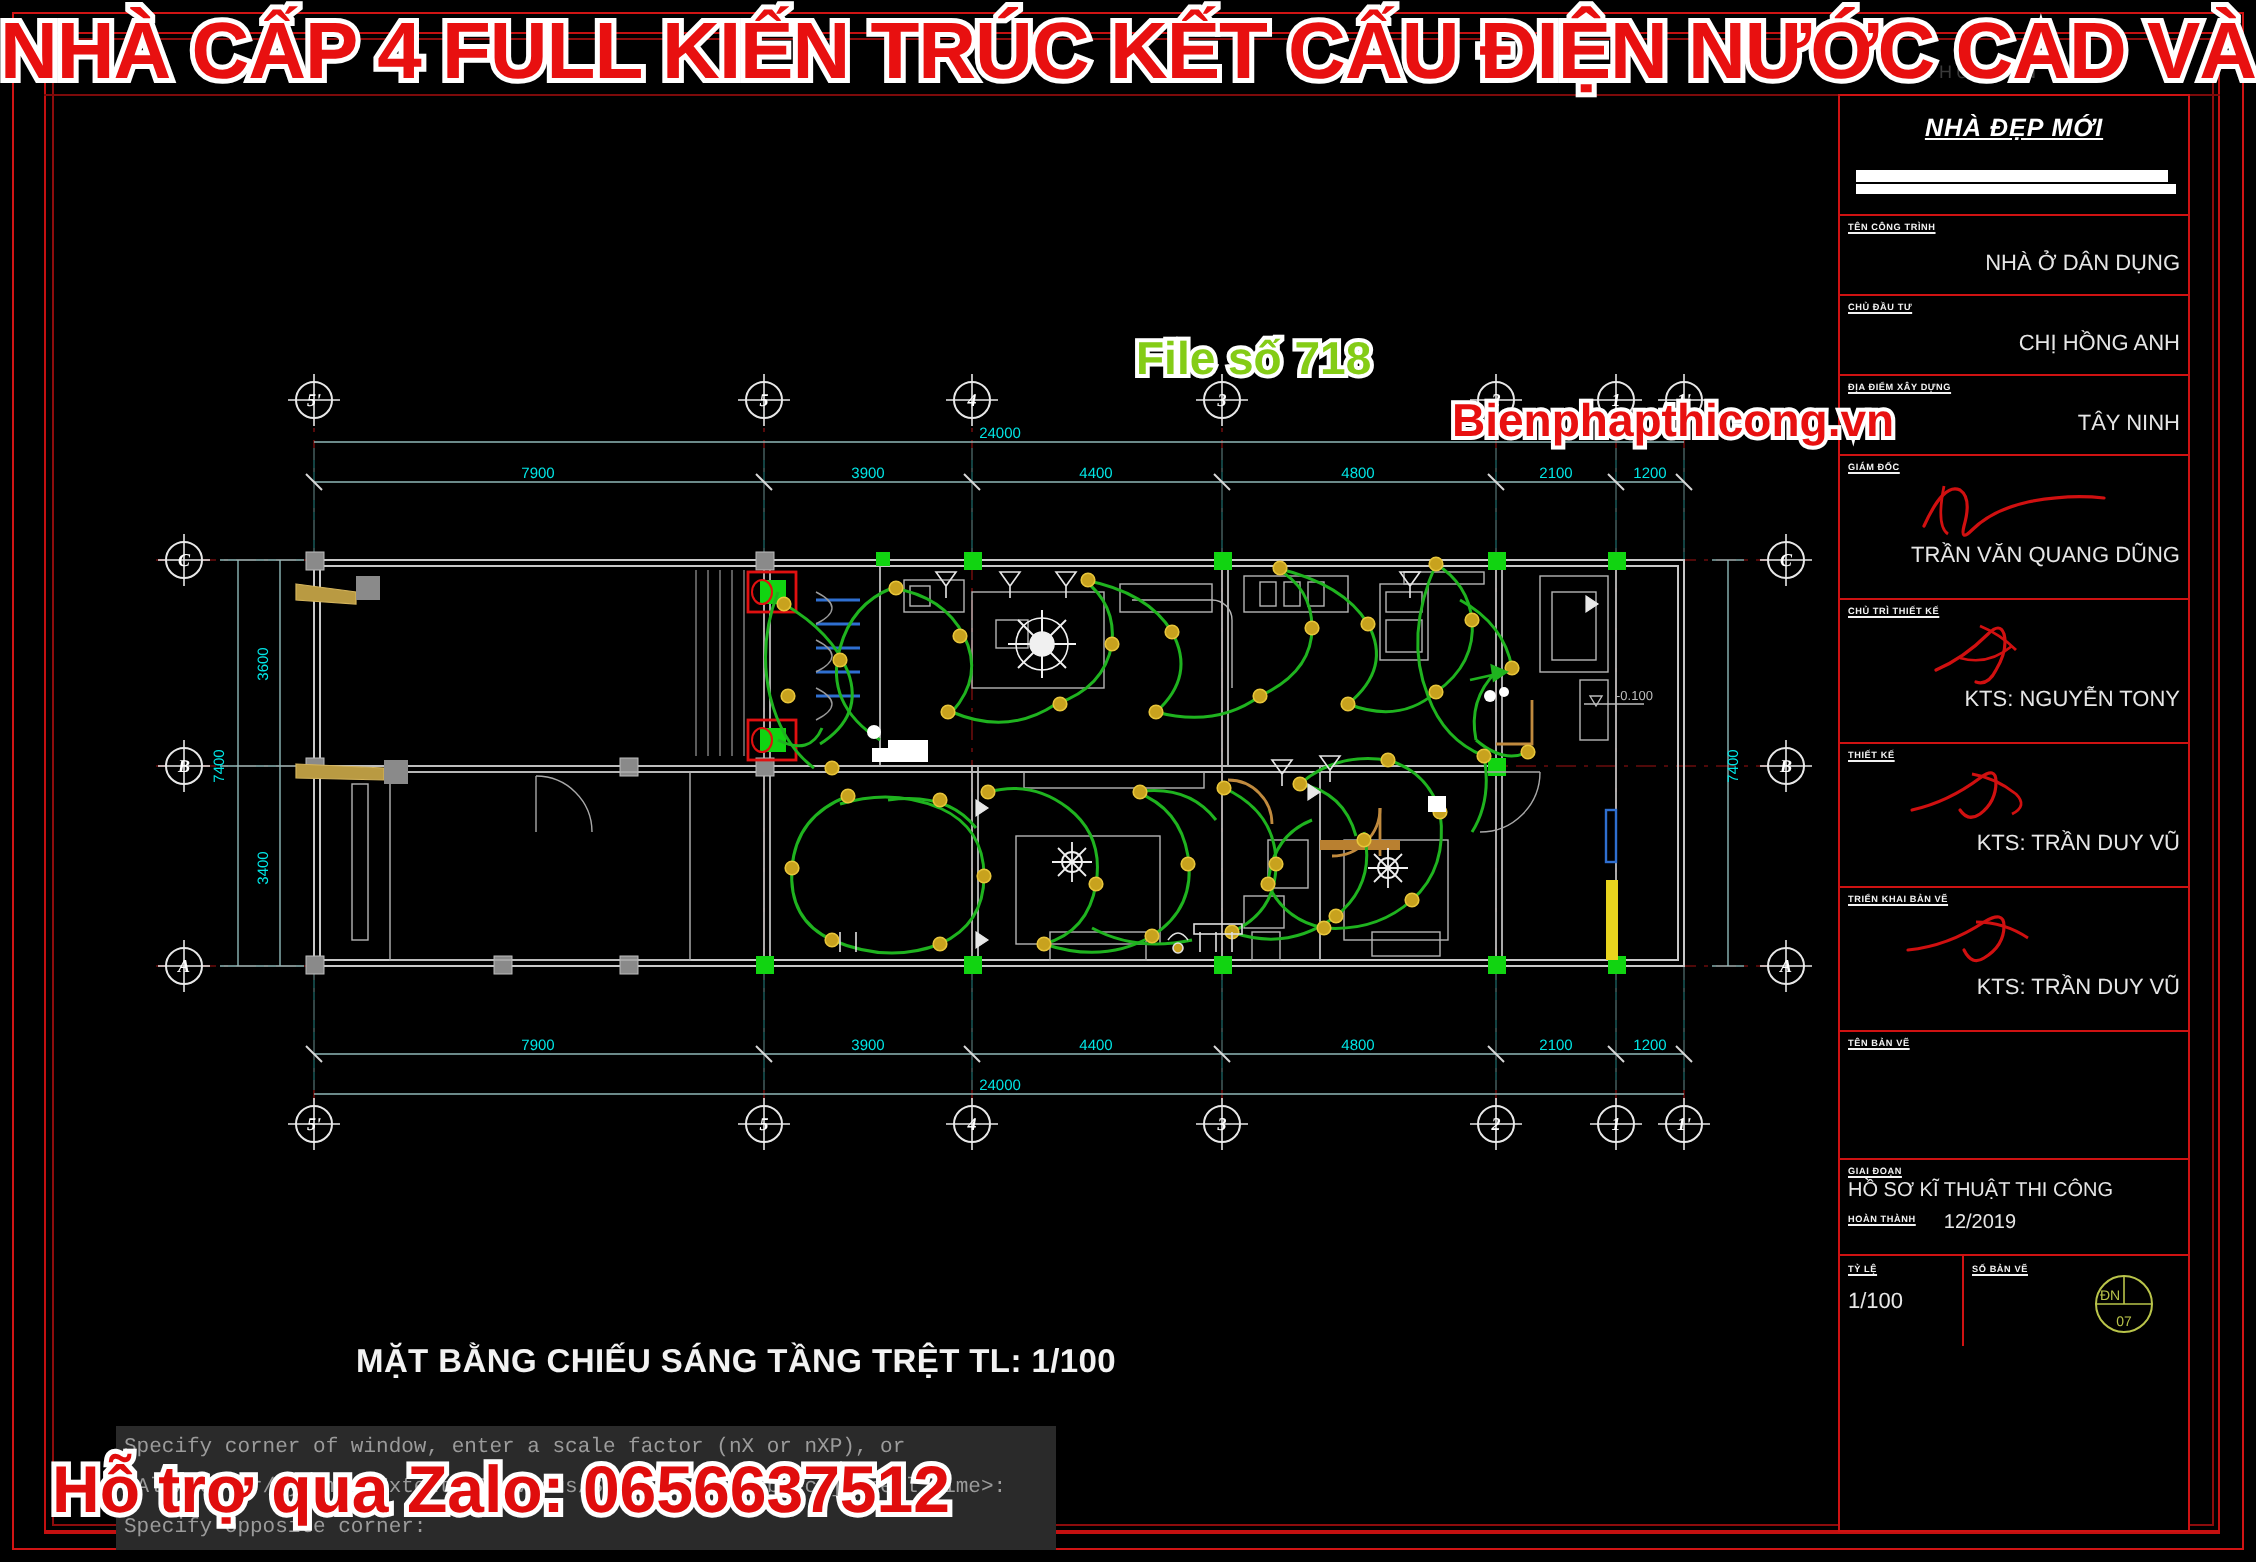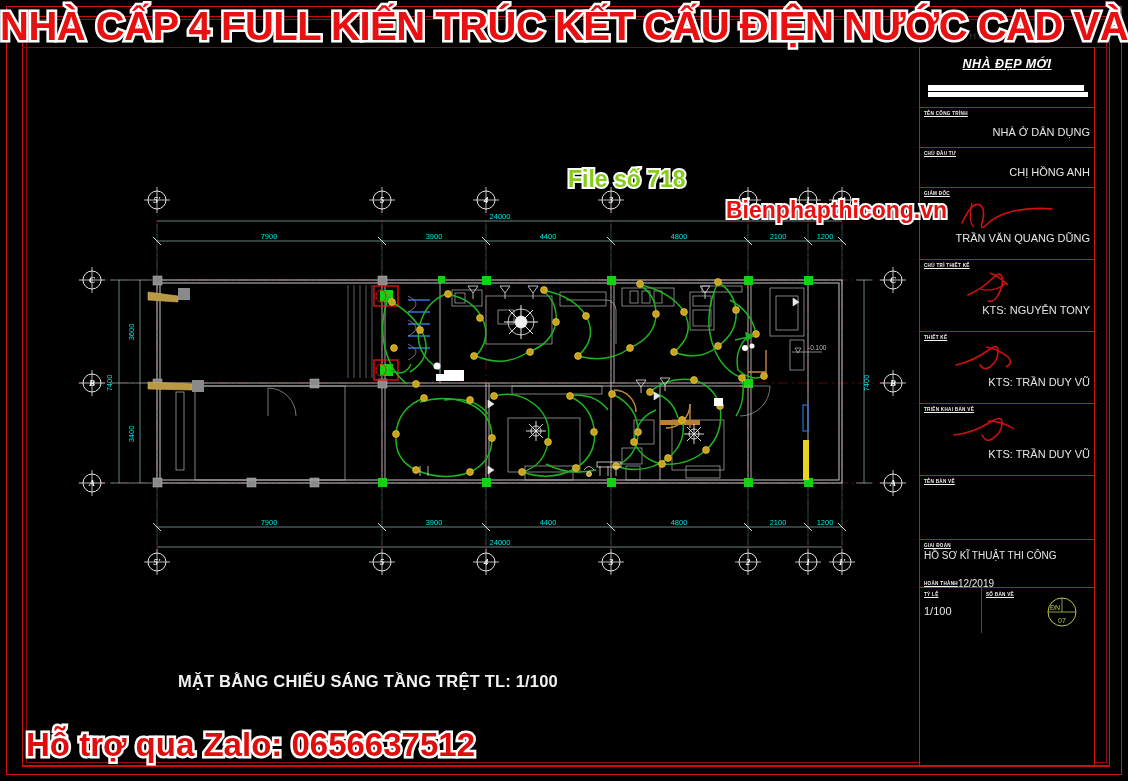--- a/index.html
+++ b/index.html
@@ -637,20 +637,24 @@
     <div class="tb-row" style="height:40px">
       <div class="tb-minilabel">TÊN CÔNG TRÌNH</div>
       <div class="tb-value" style="padding-top:8px">NHÀ Ở DÂN DỤNG</div>
     </div>
 
     <div class="tb-row" style="height:40px">
       <div class="tb-minilabel">CHỦ ĐẦU TƯ</div>
       <div class="tb-value" style="padding-top:8px">CHỊ HỒNG ANH</div>
     </div>
 
+    <div class="tb-row" style="height:40px">
+      <div class="tb-minilabel">ĐỊA ĐIỂM XÂY DỰNG</div>
+      <div class="tb-value" style="padding-top:8px">TÂY NINH</div>
+    </div>
 
     <div class="tb-row" style="height:72px">
       <div class="tb-minilabel">GIÁM ĐỐC</div>
       <div class="sig">
         <svg width="170" height="34" viewBox="0 0 170 34">
           <path d="M38 26 q10 -22 18 -18 q6 4 2 18 q-2 8 4 2 q10 -10 28 -14 q20 -4 38 -2" stroke="#d01010" stroke-width="1.6" fill="none" stroke-linecap="round"></path>
           <path d="M48 6 q-4 20 2 24" stroke="#d01010" stroke-width="1.4" fill="none"></path>
         </svg>
       </div>
       <div class="tb-value">TRẦN VĂN QUANG DŨNG</div>
@@ -691,21 +695,21 @@
     </div>
 
     <div class="tb-row" style="height:64px">
       <div class="tb-minilabel">TÊN BẢN VẼ</div>
       <div class="tb-value"></div>
     </div>
 
     <div class="tb-row" style="height:48px">
       <div class="tb-minilabel">GIAI ĐOẠN</div>
       <div class="tb-value left" style="font-size:10px">HỒ SƠ KĨ THUẬT THI CÔNG</div>
-      <div style="display:flex; align-items:center; margin-top:15px">
+      <div style="display:flex; align-items:flex-start; gap:14px; margin-top:3px">
         <span class="tb-minilabel">HOÀN THÀNH</span>
         <span style="font-size:10px; color:#e6e6e6">12/2019</span>
       </div>
     </div>
 
     <div class="tb-row" style="height:45px; display:flex; padding:0">
       <div style="width:62px; border-right:1px solid #cf1212; padding:3px 4px">
         <div class="tb-minilabel">TỶ LỆ</div>
         <div style="font-size:11px; color:#e6e6e6; margin-top:7px">1/100</div>
       </div>
@@ -717,20 +721,25 @@
           <line x1="20" y1="2" x2="20" y2="16" stroke="#b9c44a" stroke-width="0.8"></line>
           <text x="13" y="14" fill="#b9c44a" font-family="Liberation Sans, sans-serif" font-size="7" text-anchor="middle">ĐN</text>
           <text x="20" y="27" fill="#b9c44a" font-family="Liberation Sans, sans-serif" font-size="7" text-anchor="middle">07</text>
         </svg>
       </div>
     </div>
   </div>
 
   <div class="dwg-caption">MẶT BẰNG CHIẾU SÁNG TẦNG TRỆT TL: 1/100</div>
 
+  <div class="cmdline">
+    <div>Specify corner of window, enter a scale factor (nX or nXP), or</div>
+    <div>[All/Center/Dynamic/Extents/Previous/Scale/Window/Object] &lt;real time&gt;:</div>
+    <div>Specify opposite corner:</div>
+  </div>
 
   <div class="watermark">THU VIEN CAD</div>
   <div class="banner-top">NHÀ CẤP 4 FULL KIẾN TRÚC KẾT CẤU ĐIỆN NƯỚC CAD VÀ PDF</div>
   <div class="ovl-file">File số 718</div>
   <div class="ovl-site">Bienphapthicong.vn</div>
   <div class="banner-bottom">Hỗ trợ qua Zalo: 0656637512</div>
 
 </div>
 
 </body></html>

